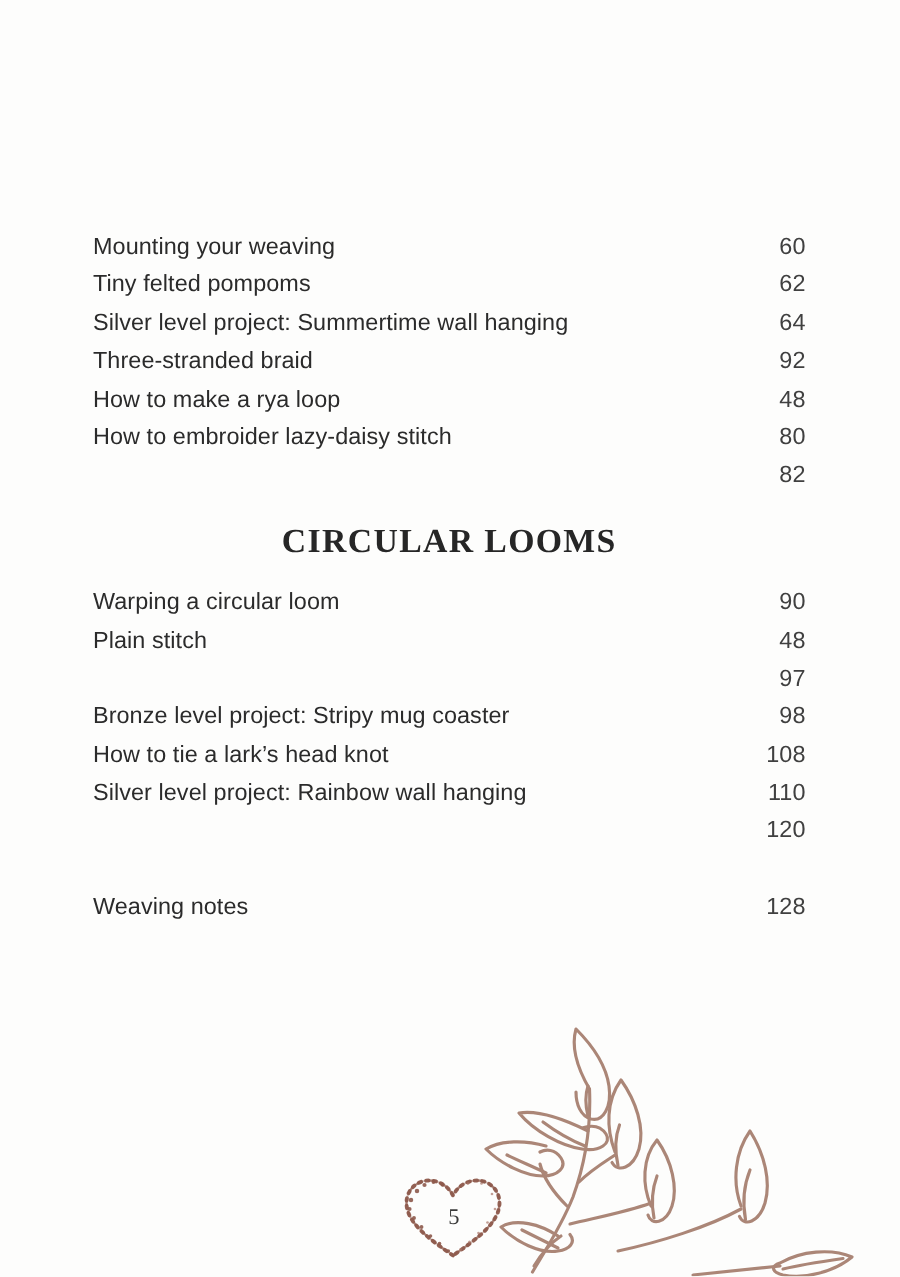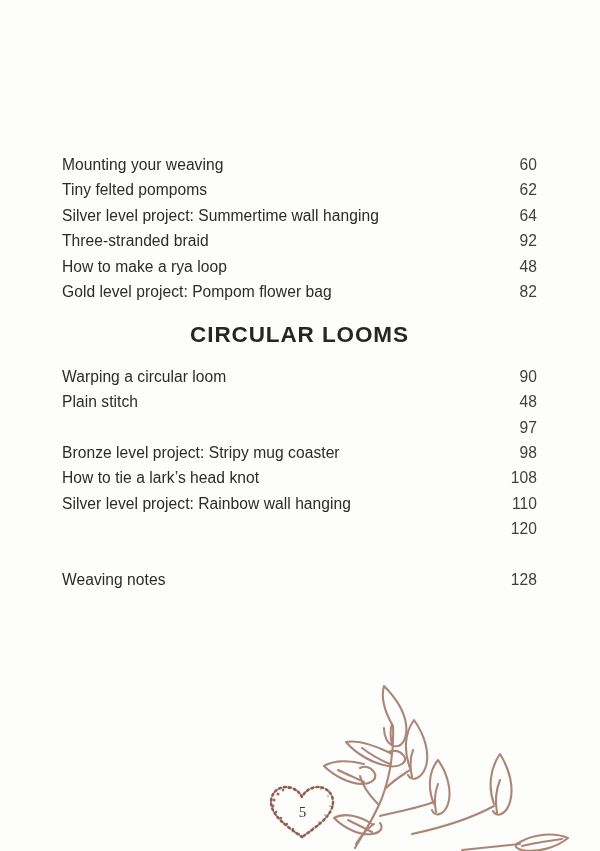--- a/index.html
+++ b/index.html
@@ -72,21 +72,21 @@
     white-space: nowrap;
     color: #404040;
   }
 
   .toc-gap {
     height: 25.4px;
   }
 
   
   .section-heading {
-    font-family: Liberation Sans, sans-serif;
+    font-family: Liberation Serif, serif;
     font-weight: bold;
     font-size: 22.5px;
     letter-spacing: 0.9px;
     text-align: center;
     color: #262626;
     height: 25.4px;
     line-height: 25.4px;
     margin: 18px 0 16px 0;
   }
 
@@ -150,21 +150,25 @@
         <span class="toc-title">Three-stranded braid</span>
         <span class="toc-leader"></span>
         <span class="toc-page">92</span>
       </div>
       <div class="toc-entry">
         <span class="toc-title">How to make a rya loop</span>
         <span class="toc-leader"></span>
         <span class="toc-page">48</span>
       </div>
       <div class="toc-entry">
-        <span class="toc-title">Gold level project: Pompom flower bag</span>
+        <span class="toc-title">How to embroider lazy-daisy stitch</span>
+        <span class="toc-leader"></span>
+        <span class="toc-page">80</span>
+      </div>
+      <div class="toc-entry">
         <span class="toc-leader"></span>
         <span class="toc-page">82</span>
       </div>
       <div class="section-heading">CIRCULAR LOOMS</div>
       <div class="toc-entry">
         <span class="toc-title">Warping a circular loom</span>
         <span class="toc-leader"></span>
         <span class="toc-page">90</span>
       </div>
       <div class="toc-entry">

